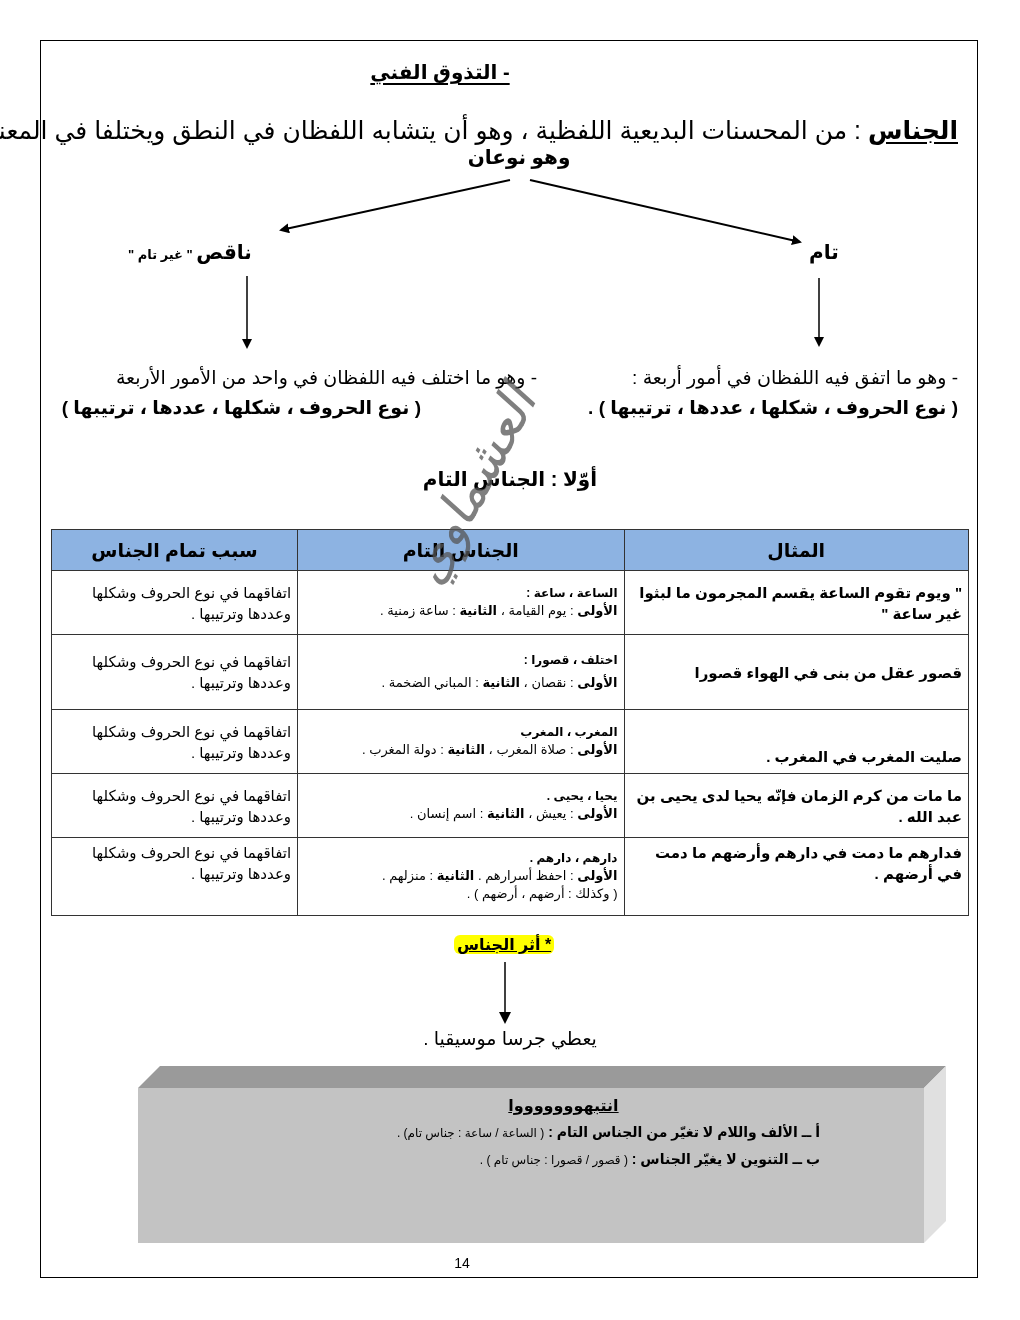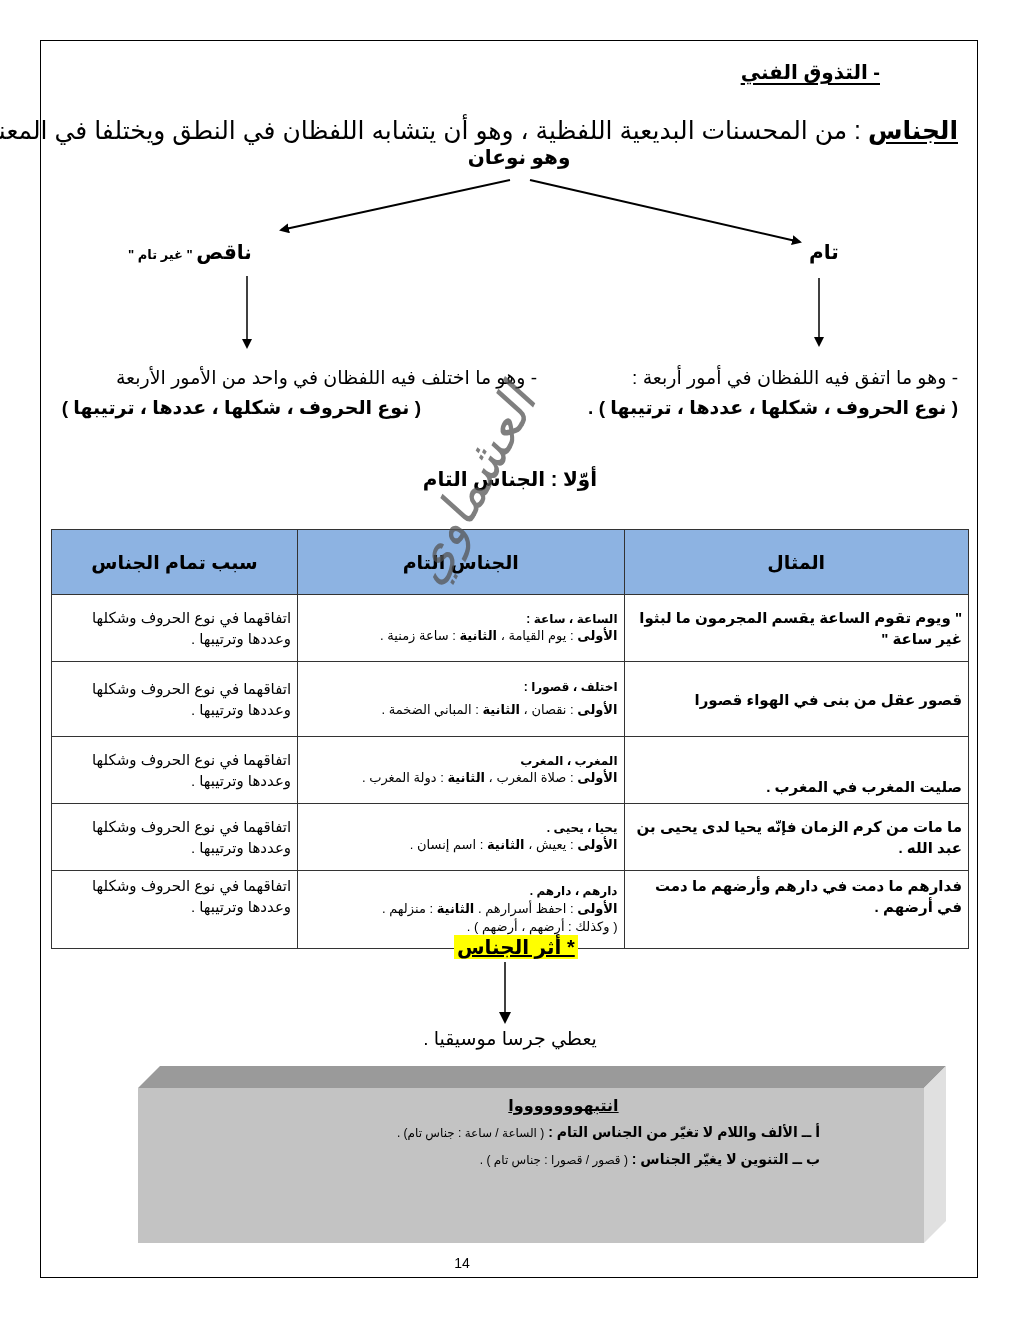--- a/index.html
+++ b/index.html
@@ -7,21 +7,21 @@
       width: 1020px; height: 1320px; position: relative; overflow: hidden;
       font-family: "Liberation Sans", "DejaVu Sans", sans-serif; color: #000;
     }
     .page-frame {
       position: absolute; left: 40px; top: 40px; width: 938px; height: 1238px;
       border: 1.5px solid #000; box-sizing: border-box;
     }
     .rtl { direction: rtl; unicode-bidi: isolate; }
     .abs { position: absolute; }
     .title {
-      left: 0; width: 880px; top: 60px; text-align: right;
+      left: 0; width: 880px; top: 60px; text-align: center;
       font-weight: bold; font-size: 20px; text-decoration: underline;
       text-underline-offset: 4px;
     }
     .definition {
       right: 62px; top: 116px; font-size: 25px; white-space: nowrap;
     }
     .definition .term { font-weight: bold; text-decoration: underline; text-underline-offset: 3px; }
     .two-types {
       left: 0; width: 1038px; top: 145px; text-align: center; font-weight: bold; font-size: 20px;
     }
@@ -31,35 +31,35 @@
     .desc-bold { font-size: 19px; font-weight: bold; white-space: nowrap; }
     .section-heading {
       left: 0; width: 1020px; top: 467px; text-align: center; font-weight: bold; font-size: 20px;
       text-underline-offset: 5px;
     }
     table.jinas {
       position: absolute; left: 51px; top: 529px; width: 918px;
       border-collapse: collapse; direction: rtl;
     }
     table.jinas th, table.jinas td {
-      border: 1px solid #333; vertical-align: middle; padding: 12px 6px;
+      border: 1px solid #333; vertical-align: middle; padding: 0 6px;
     }
     table.jinas th {
       background: #8db3e2; font-size: 19px; font-weight: bold; height: 40px; text-align: center;
     }
     table.jinas td { font-size: 15px; line-height: 1.4; }
     td.example { font-weight: bold; font-size: 16px; width: 330px; }
     td.jinas-pair { width: 312px; }
     td.reason { width: 232px; font-size: 16px; }
     .pair-title { font-weight: bold; font-size: 12px; display: block; }
     .pair-meaning { font-size: 13px; display: block; }
     .pair-meaning b { font-weight: bold; }
     .effect-heading {
-      left: 454px; top: 935px; background: #ffff00; font-weight: bold; font-size: 20px;
-      text-decoration: underline; padding: 0 3px; white-space: nowrap;
+      left: 454px; top: 935px; background: #ffff00; font-weight: bold; font-size: 16px;
+      text-decoration: underline; padding: 0 3px; white-space: nowrap; border-radius: 6px;
     }
     .effect-text { left: 0; width: 1020px; top: 1027px; text-align: center; font-size: 19px; }
     .note-box-wrap { position: absolute; left: 138px; top: 1066px; width: 808px; height: 180px; }
     .note-text { position: absolute; right: 200px; top: 1093px; font-size: 14px; line-height: 26px; }
     .note-title {
       text-align: center; font-weight: bold; font-size: 16px; text-decoration: underline;
       margin-right: 90px;
     }
     .note-line b { font-weight: bold; }
     .note-line .small { font-size: 12px; }

